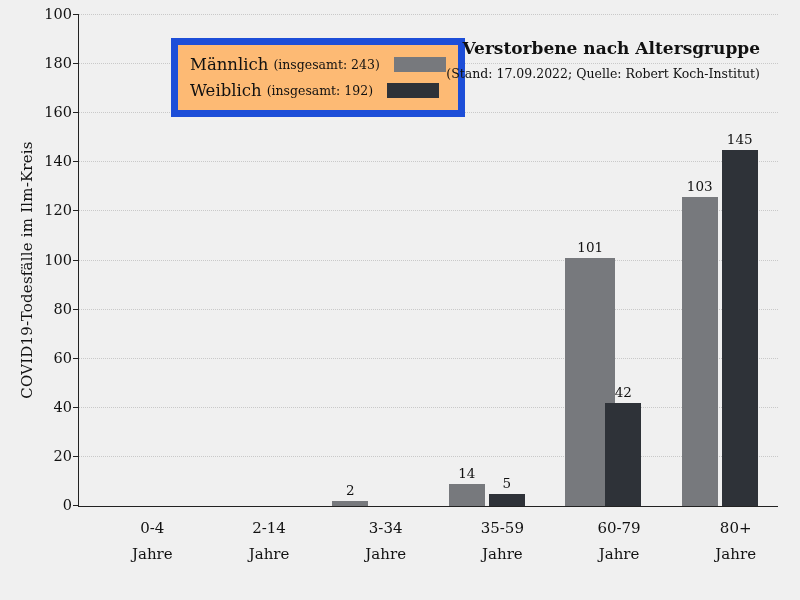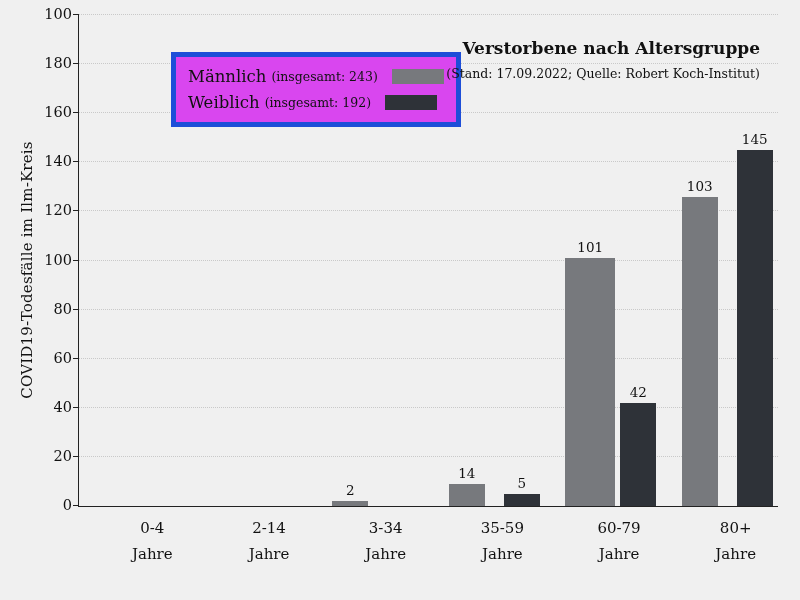--- a/index.html
+++ b/index.html
@@ -95,21 +95,21 @@
     width: 36px;
   }
   .bar.male {
     background: #77797d;
     left: 50%;
     margin-left: -38px;
   }
   .bar.female {
     background: #2e3238;
     left: 50%;
-    margin-left: 17px;
+    margin-left: 2px;
   }
   .bar-value {
     position: absolute;
     bottom: 100%;
     left: 50%;
     transform: translateX(-50%);
     margin-bottom: 3px;
     font-size: 13.5px;
     color: #111;
     white-space: nowrap;
@@ -133,25 +133,24 @@
   }
   .xlabel .l2 {
     display: block;
   }
 
   
   .legend {
     position: absolute;
     left: 92px;
     top: 24px;
-    background: #d946ef;
-    border: 5px solid #1d4ed8;
+    background: #fdba74;
+    border: 7px solid #1d4ed8;
     padding: 6px 12px 7px 12px;
     box-sizing: border-box;
-    margin-top: 14px;
   }
   .legend-row {
     display: flex;
     align-items: center;
     height: 26px;
     white-space: nowrap;
   }
   .legend-name {
     font-size: 16.5px;
     color: #111;

